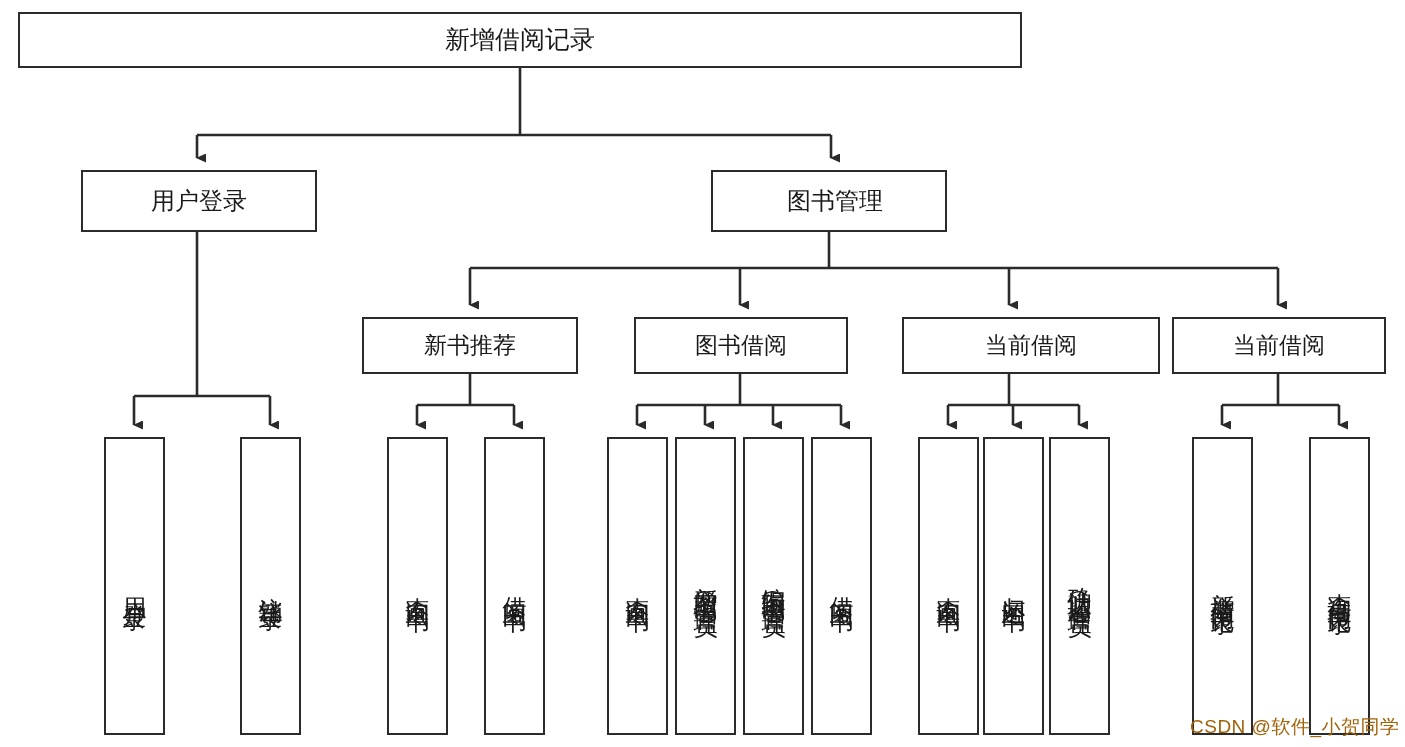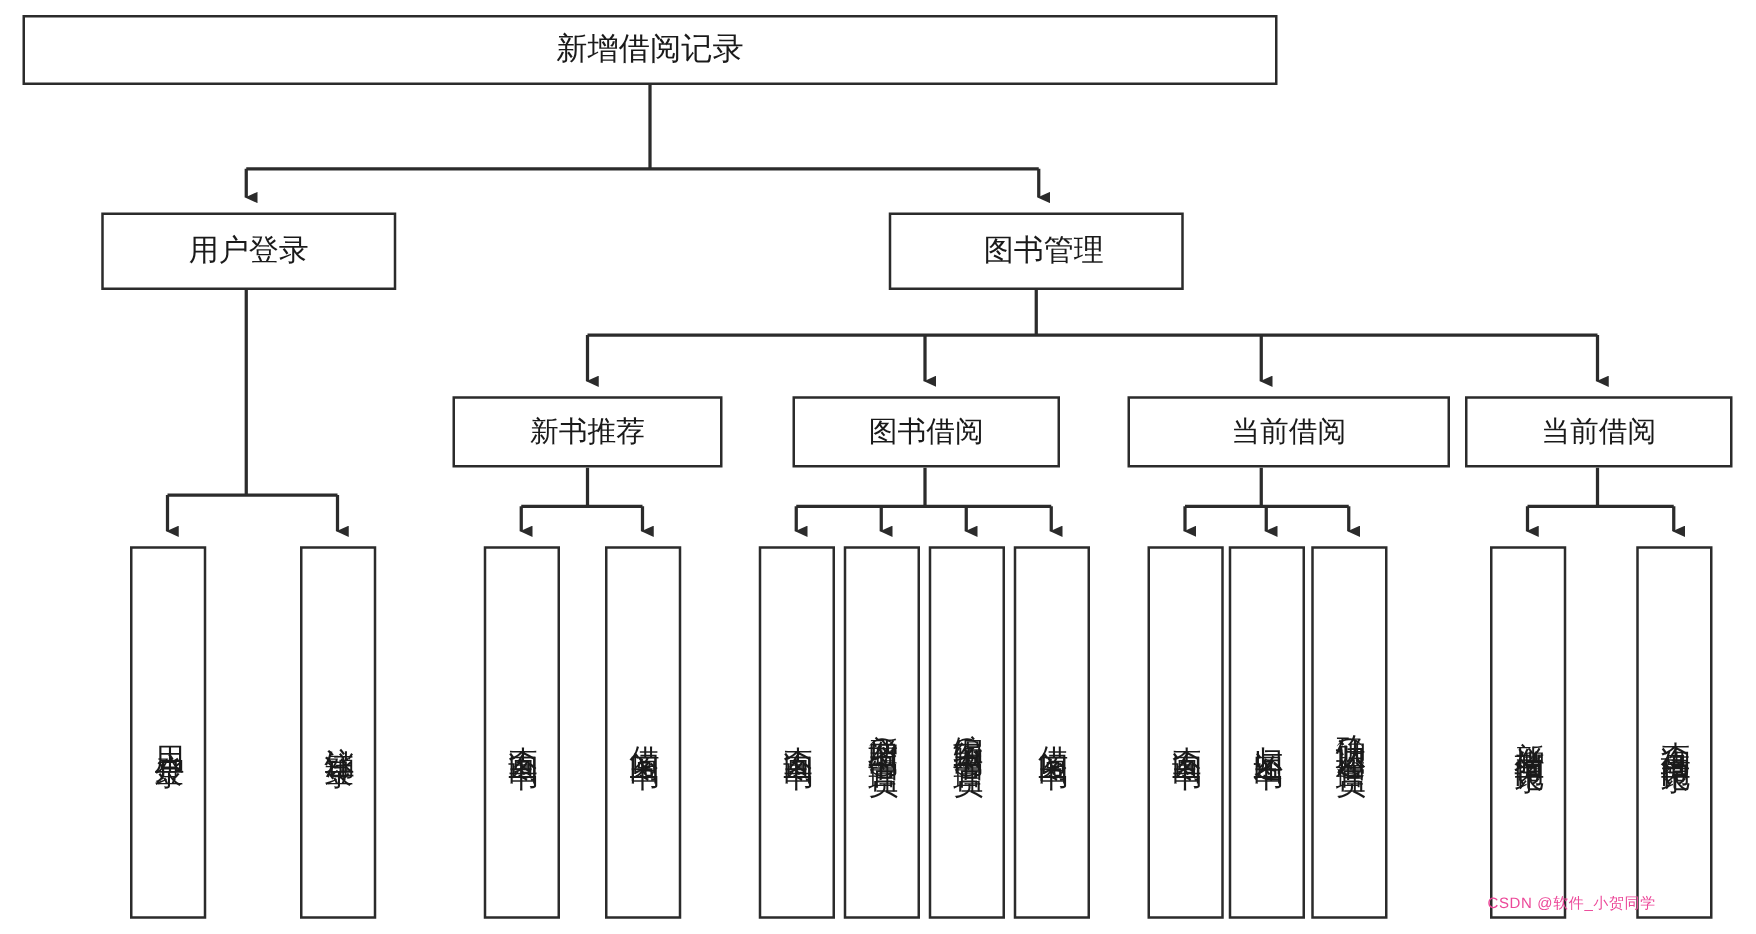--- a/index.html
+++ b/index.html
@@ -53,22 +53,22 @@
   .node.leaf .label {
     writing-mode: vertical-rl;
     text-orientation: upright;
     font-size: 24px;
     letter-spacing: 4px;
     line-height: 1;
     white-space: nowrap;
   }
   .watermark {
     position: absolute;
-    font-size: 12px;
-    color: #ec4899;
+    font-size: 19px;
+    color: #a16207;
     white-space: nowrap;
     letter-spacing: 0.5px;
   }
 </style>
 </head>
 <body>
 
 <div id="canvas">
 
   <svg class="wires" viewBox="0 0 1405 747" xmlns="http://www.w3.org/2000/svg">

